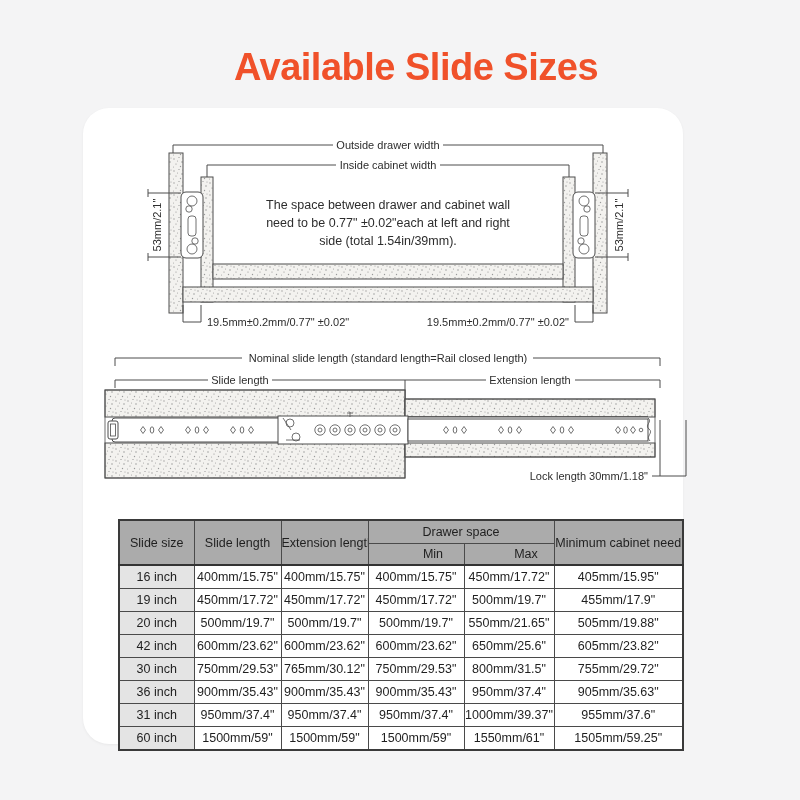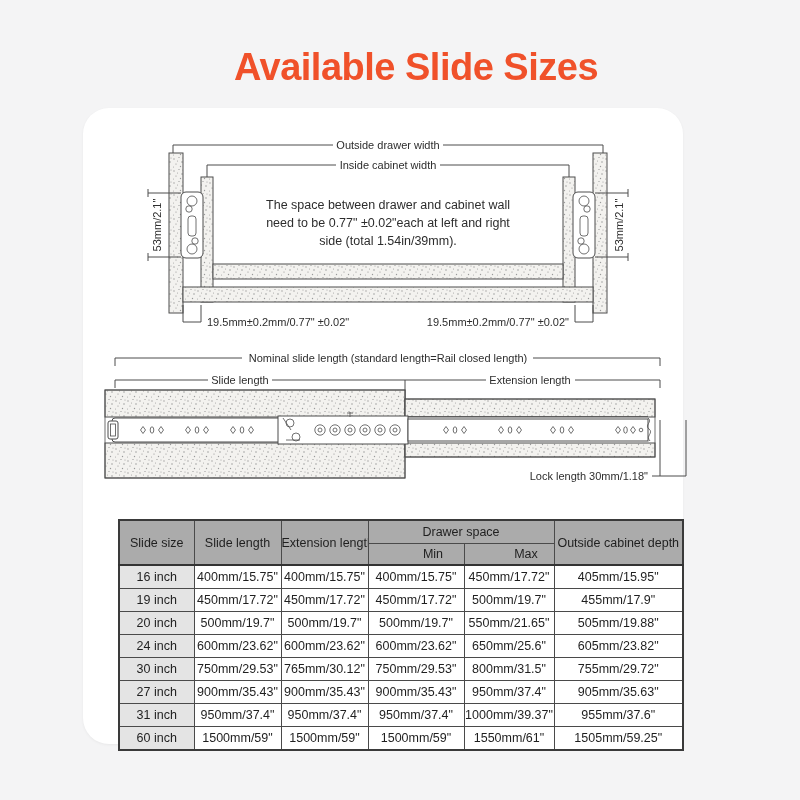--- a/index.html
+++ b/index.html
@@ -207,21 +207,21 @@
       <col style="width:96px">
         <col style="width:90px">
         <col style="width:129px">
     </colgroup>
     <thead>
       <tr class="h1">
         <th rowspan="2">Slide size</th>
         <th rowspan="2">Slide length</th>
         <th rowspan="2">Extension length</th>
         <th colspan="2">Drawer space</th>
-        <th rowspan="2">Outside cabinet depth</th>
+        <th rowspan="2">Minimum cabinet need</th>
       </tr>
       <tr class="h2">
         <th>Min</th>
         <th>Max</th>
       </tr>
     </thead>
     <tbody>
       <tr>
         <td class="first">16 inch</td>
         <td>400mm/15.75"</td>
@@ -240,37 +240,37 @@
       </tr>
       <tr>
         <td class="first">20 inch</td>
         <td>500mm/19.7"</td>
         <td>500mm/19.7"</td>
         <td>500mm/19.7"</td>
         <td>550mm/21.65"</td>
         <td>505mm/19.88"</td>
       </tr>
       <tr>
-        <td class="first">24 inch</td>
+        <td class="first">42 inch</td>
         <td>600mm/23.62"</td>
         <td>600mm/23.62"</td>
         <td>600mm/23.62"</td>
         <td>650mm/25.6"</td>
         <td>605mm/23.82"</td>
       </tr>
       <tr>
         <td class="first">30 inch</td>
         <td>750mm/29.53"</td>
         <td>765mm/30.12"</td>
         <td>750mm/29.53"</td>
         <td>800mm/31.5"</td>
         <td>755mm/29.72"</td>
       </tr>
       <tr>
-        <td class="first">27 inch</td>
+        <td class="first">36 inch</td>
         <td>900mm/35.43"</td>
         <td>900mm/35.43"</td>
         <td>900mm/35.43"</td>
         <td>950mm/37.4"</td>
         <td>905mm/35.63"</td>
       </tr>
       <tr>
         <td class="first">31 inch</td>
         <td>950mm/37.4"</td>
         <td>950mm/37.4"</td>

